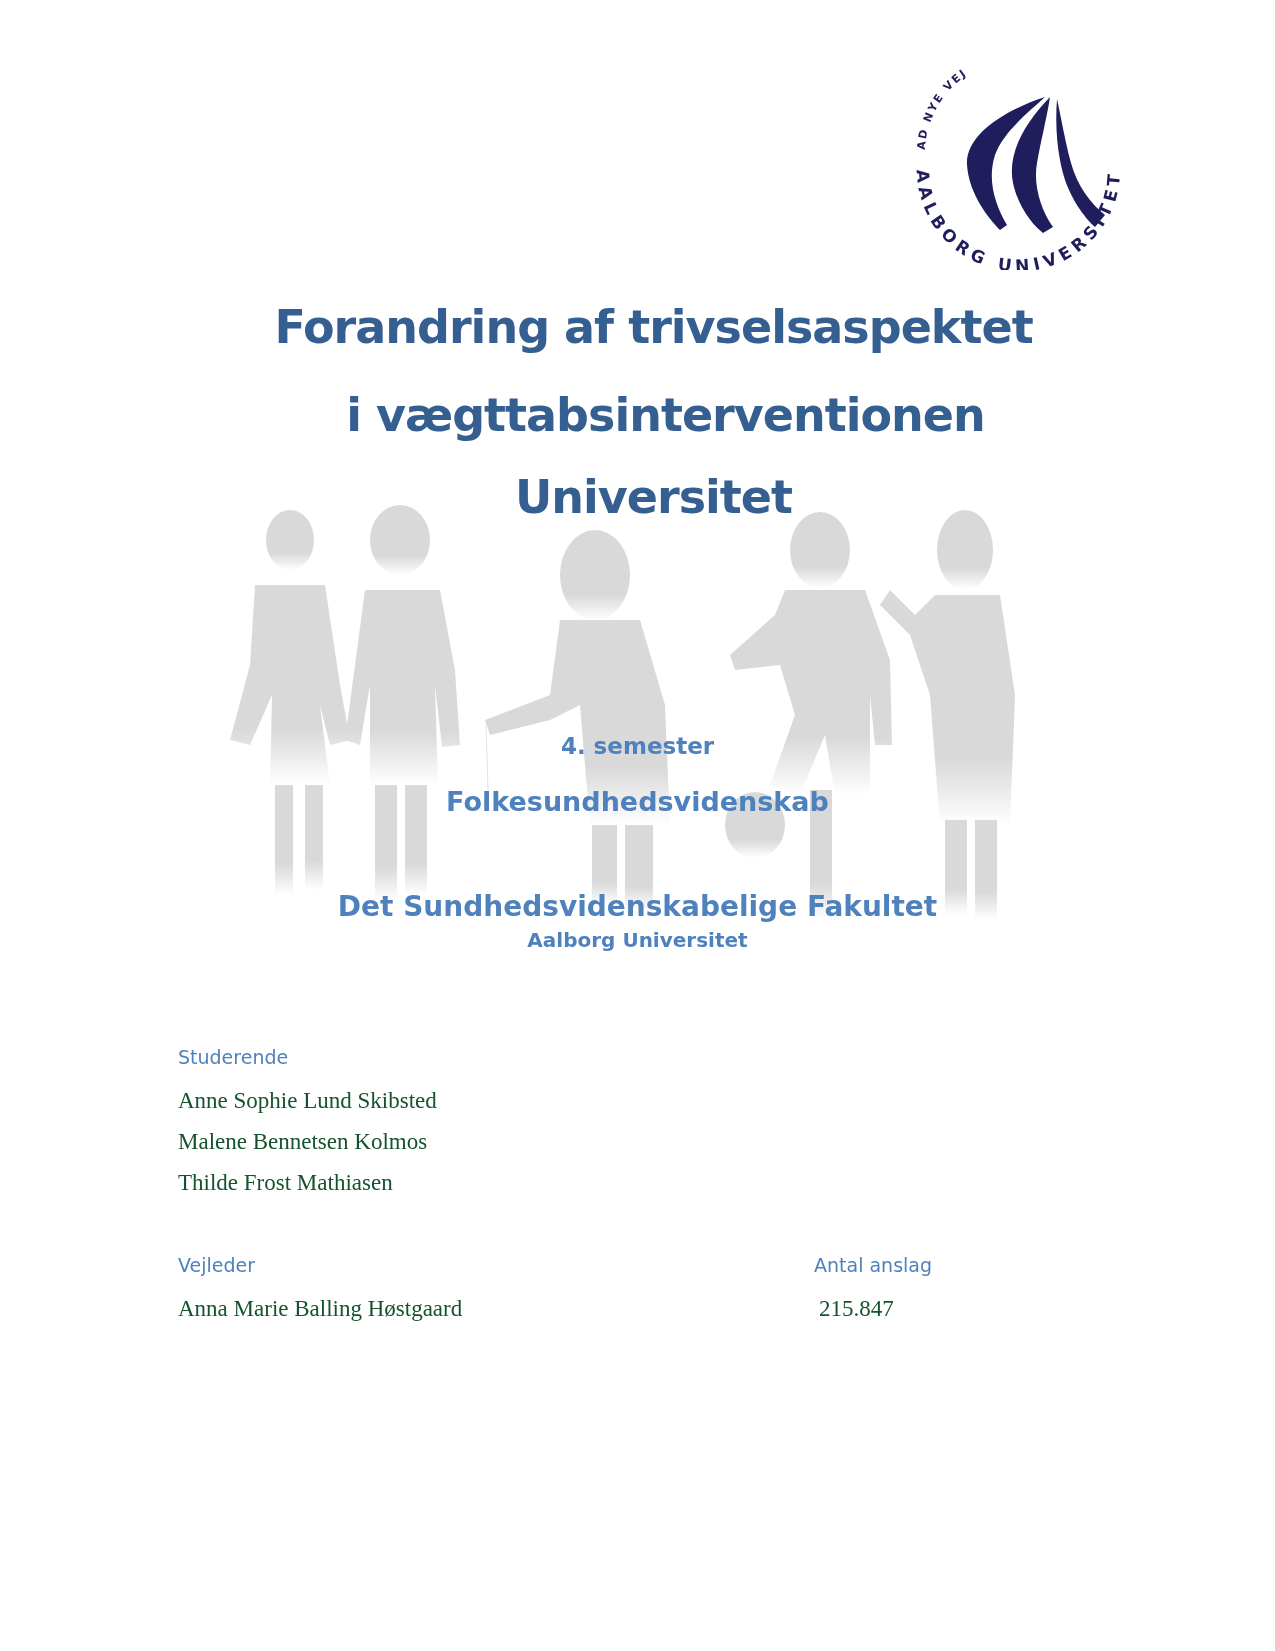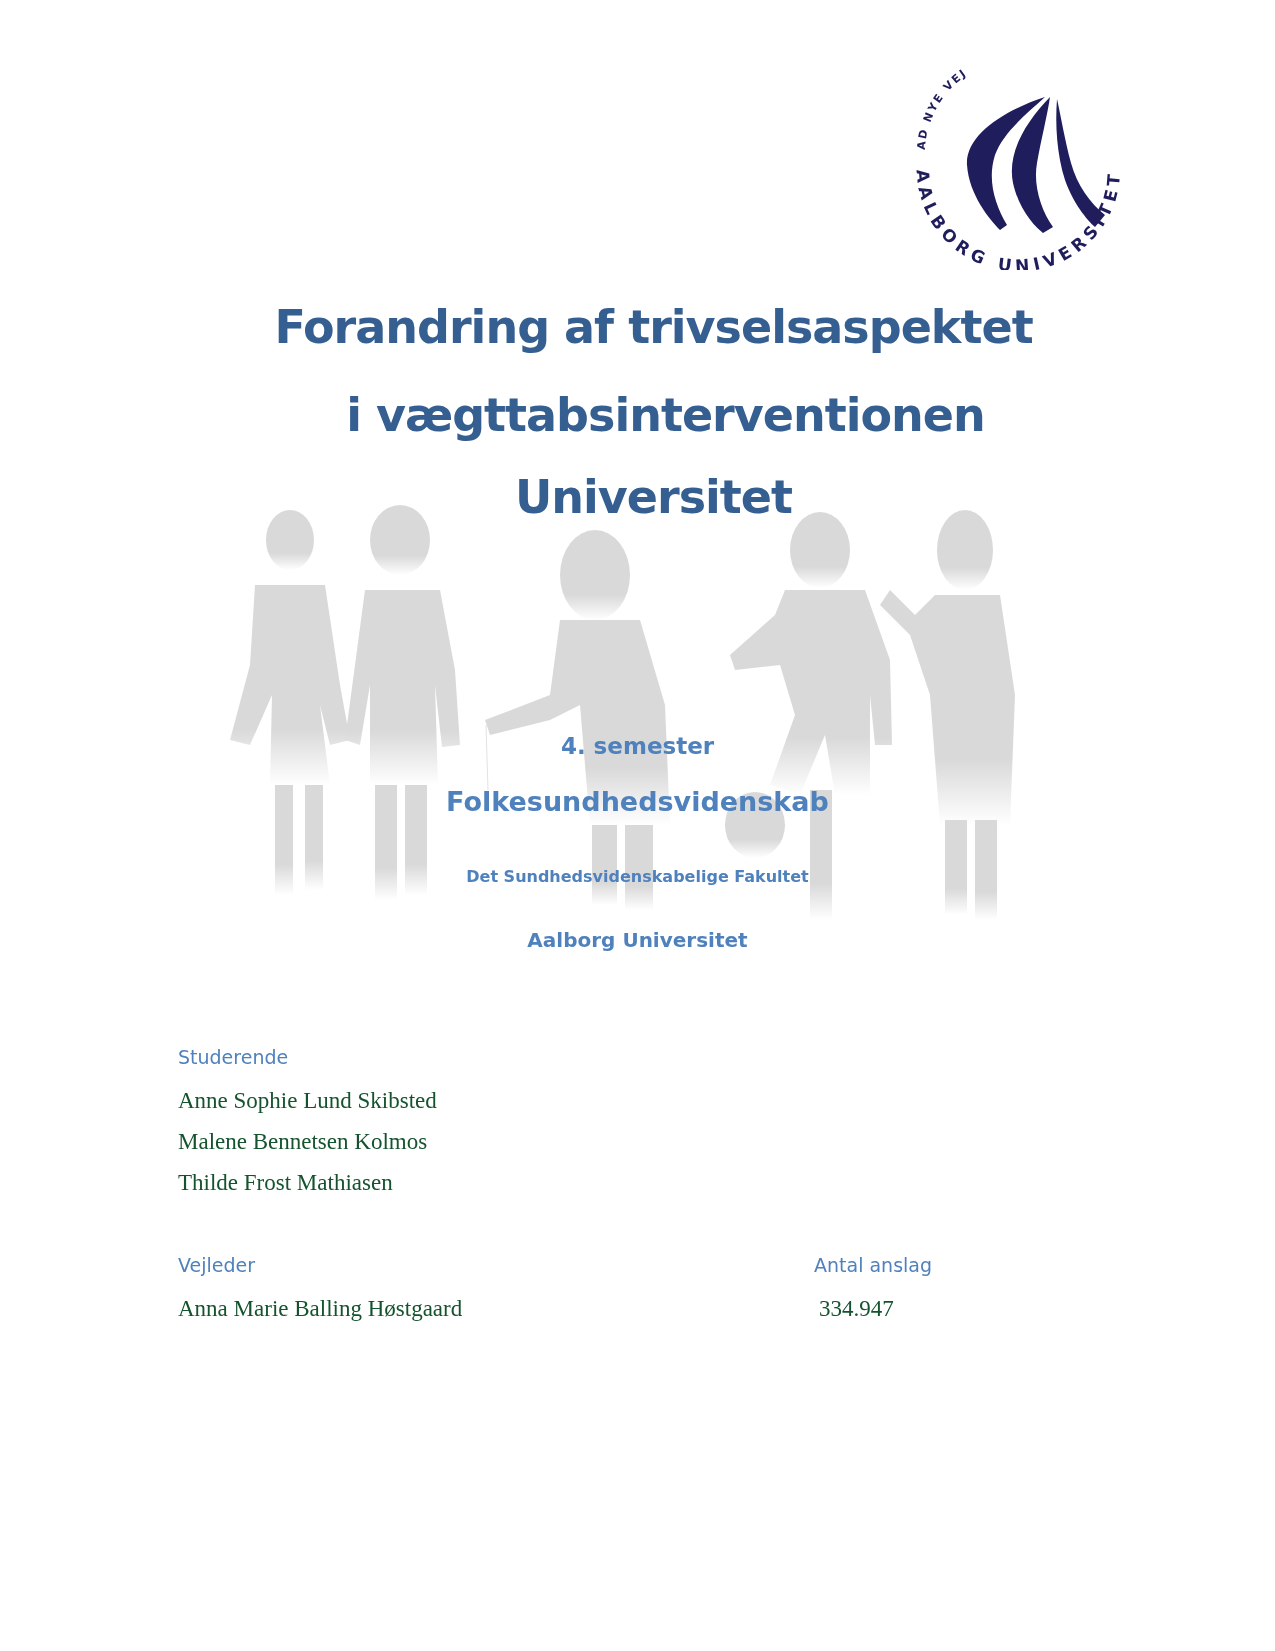--- a/index.html
+++ b/index.html
@@ -12,21 +12,21 @@
   .t1 { top: 300px; }
   .t2 { top: 388px; padding-left: 12px; }
   .t3 { top: 470px; }
 
   .silhouettes { position: absolute; left: 210px; top: 495px; width: 830px; height: 490px; }
 
   .sub { position: absolute; left: 0; width: 1275px; text-align: center; color: #4f81bd;
          font-family: "DejaVu Sans", sans-serif; font-weight: bold; }
   .s1 { top: 733px; font-size: 23px; }
   .s2 { top: 786px; font-size: 27px; }
-  .s3 { top: 867px; font-size: 16px; text-align: center; }
+  .s3 { top: 890px; font-size: 28px; text-align: center; }
   .s4 { top: 928px; font-size: 20px; }
 
   .label { position: absolute; color: #4f81bd; font-family: "DejaVu Sans", sans-serif; font-weight: normal; font-size: 19px; }
   .val { position: absolute; color: #14532d; font-family: "Liberation Serif", serif; font-size: 23px; }
 </style>
 </head>
 <body>
 
 <div class="logo">
   <svg width="240" height="215" viewBox="0 0 240 215">
@@ -98,13 +98,13 @@
 
 <div class="label" style="left:178px; top:1046px;">Studerende</div>
 <div class="val" style="left:178px; top:1088px;">Anne Sophie Lund Skibsted</div>
 <div class="val" style="left:178px; top:1129px;">Malene Bennetsen Kolmos</div>
 <div class="val" style="left:178px; top:1170px;">Thilde Frost Mathiasen</div>
 
 <div class="label" style="left:178px; top:1254px;">Vejleder</div>
 <div class="val" style="left:178px; top:1296px;">Anna Marie Balling Høstgaard</div>
 
 <div class="label" style="left:814px; top:1254px;text-align:center;">Antal anslag</div>
-<div class="val" style="left:819px; top:1296px;">334.947</div>
+<div class="val" style="left:819px; top:1296px;">215.847</div>
 
 </body></html>

